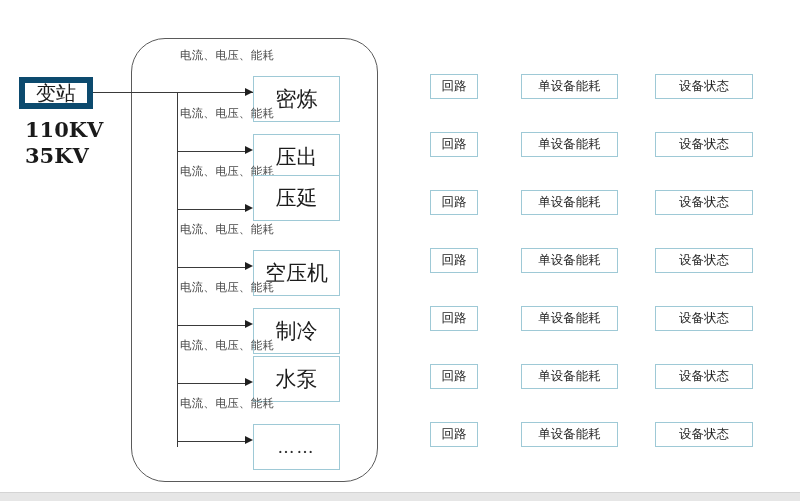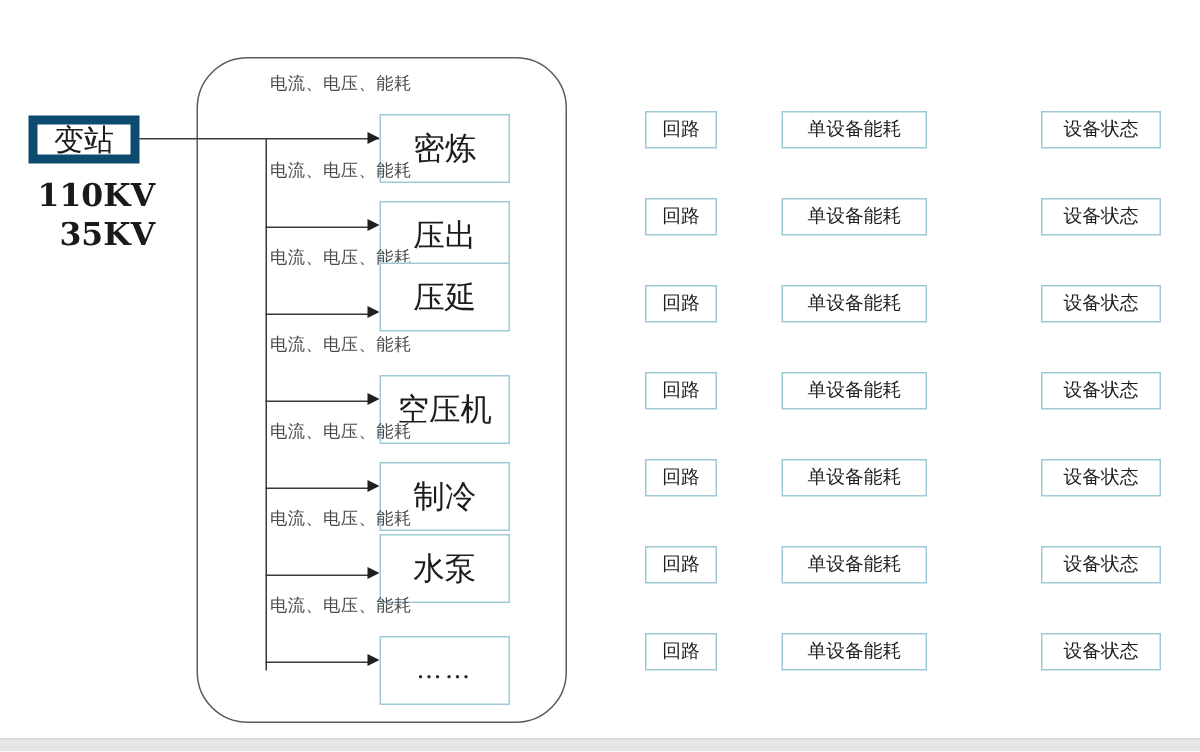--- a/index.html
+++ b/index.html
@@ -50,21 +50,21 @@
   .voltage-labels {
     position: absolute;
     left: 25px;
     top: 117px;
     font-size: 21px;
     line-height: 26px;
     color: #1a1a1a;
     font-weight: 700;
     font-family: "DejaVu Serif", "Liberation Serif", serif;
   }
-  .voltage-labels div { white-space: nowrap; text-align: right; }
+  .voltage-labels div { white-space: nowrap; }
 
   
   .group-frame {
     position: absolute;
     left: 131px;
     top: 38px;
     width: 247px;
     height: 444px;
     border: 1.3px solid #5a5a5a;
     border-radius: 34px;
@@ -151,21 +151,21 @@
     display: flex;
     align-items: center;
     justify-content: center;
     font-size: 12.5px;
     color: #1f1f1f;
     font-family: "DejaVu Serif", "Liberation Serif", serif;
     white-space: nowrap;
   }
   .panel-col-0 { left: 430px; width: 48px; }
   .panel-col-1 { left: 521px; width: 97px; }
-  .panel-col-2 { left: 694px; width: 80px; align-items: center; }
+  .panel-col-2 { left: 655px; width: 98px; align-items: center; }
 
   
   .bottom-strip {
     position: absolute;
     left: 0;
     top: 492px;
     width: 800px;
     height: 9px;
     background: #e6e6e6;
     border-top: 1px solid #d4d4d4;

